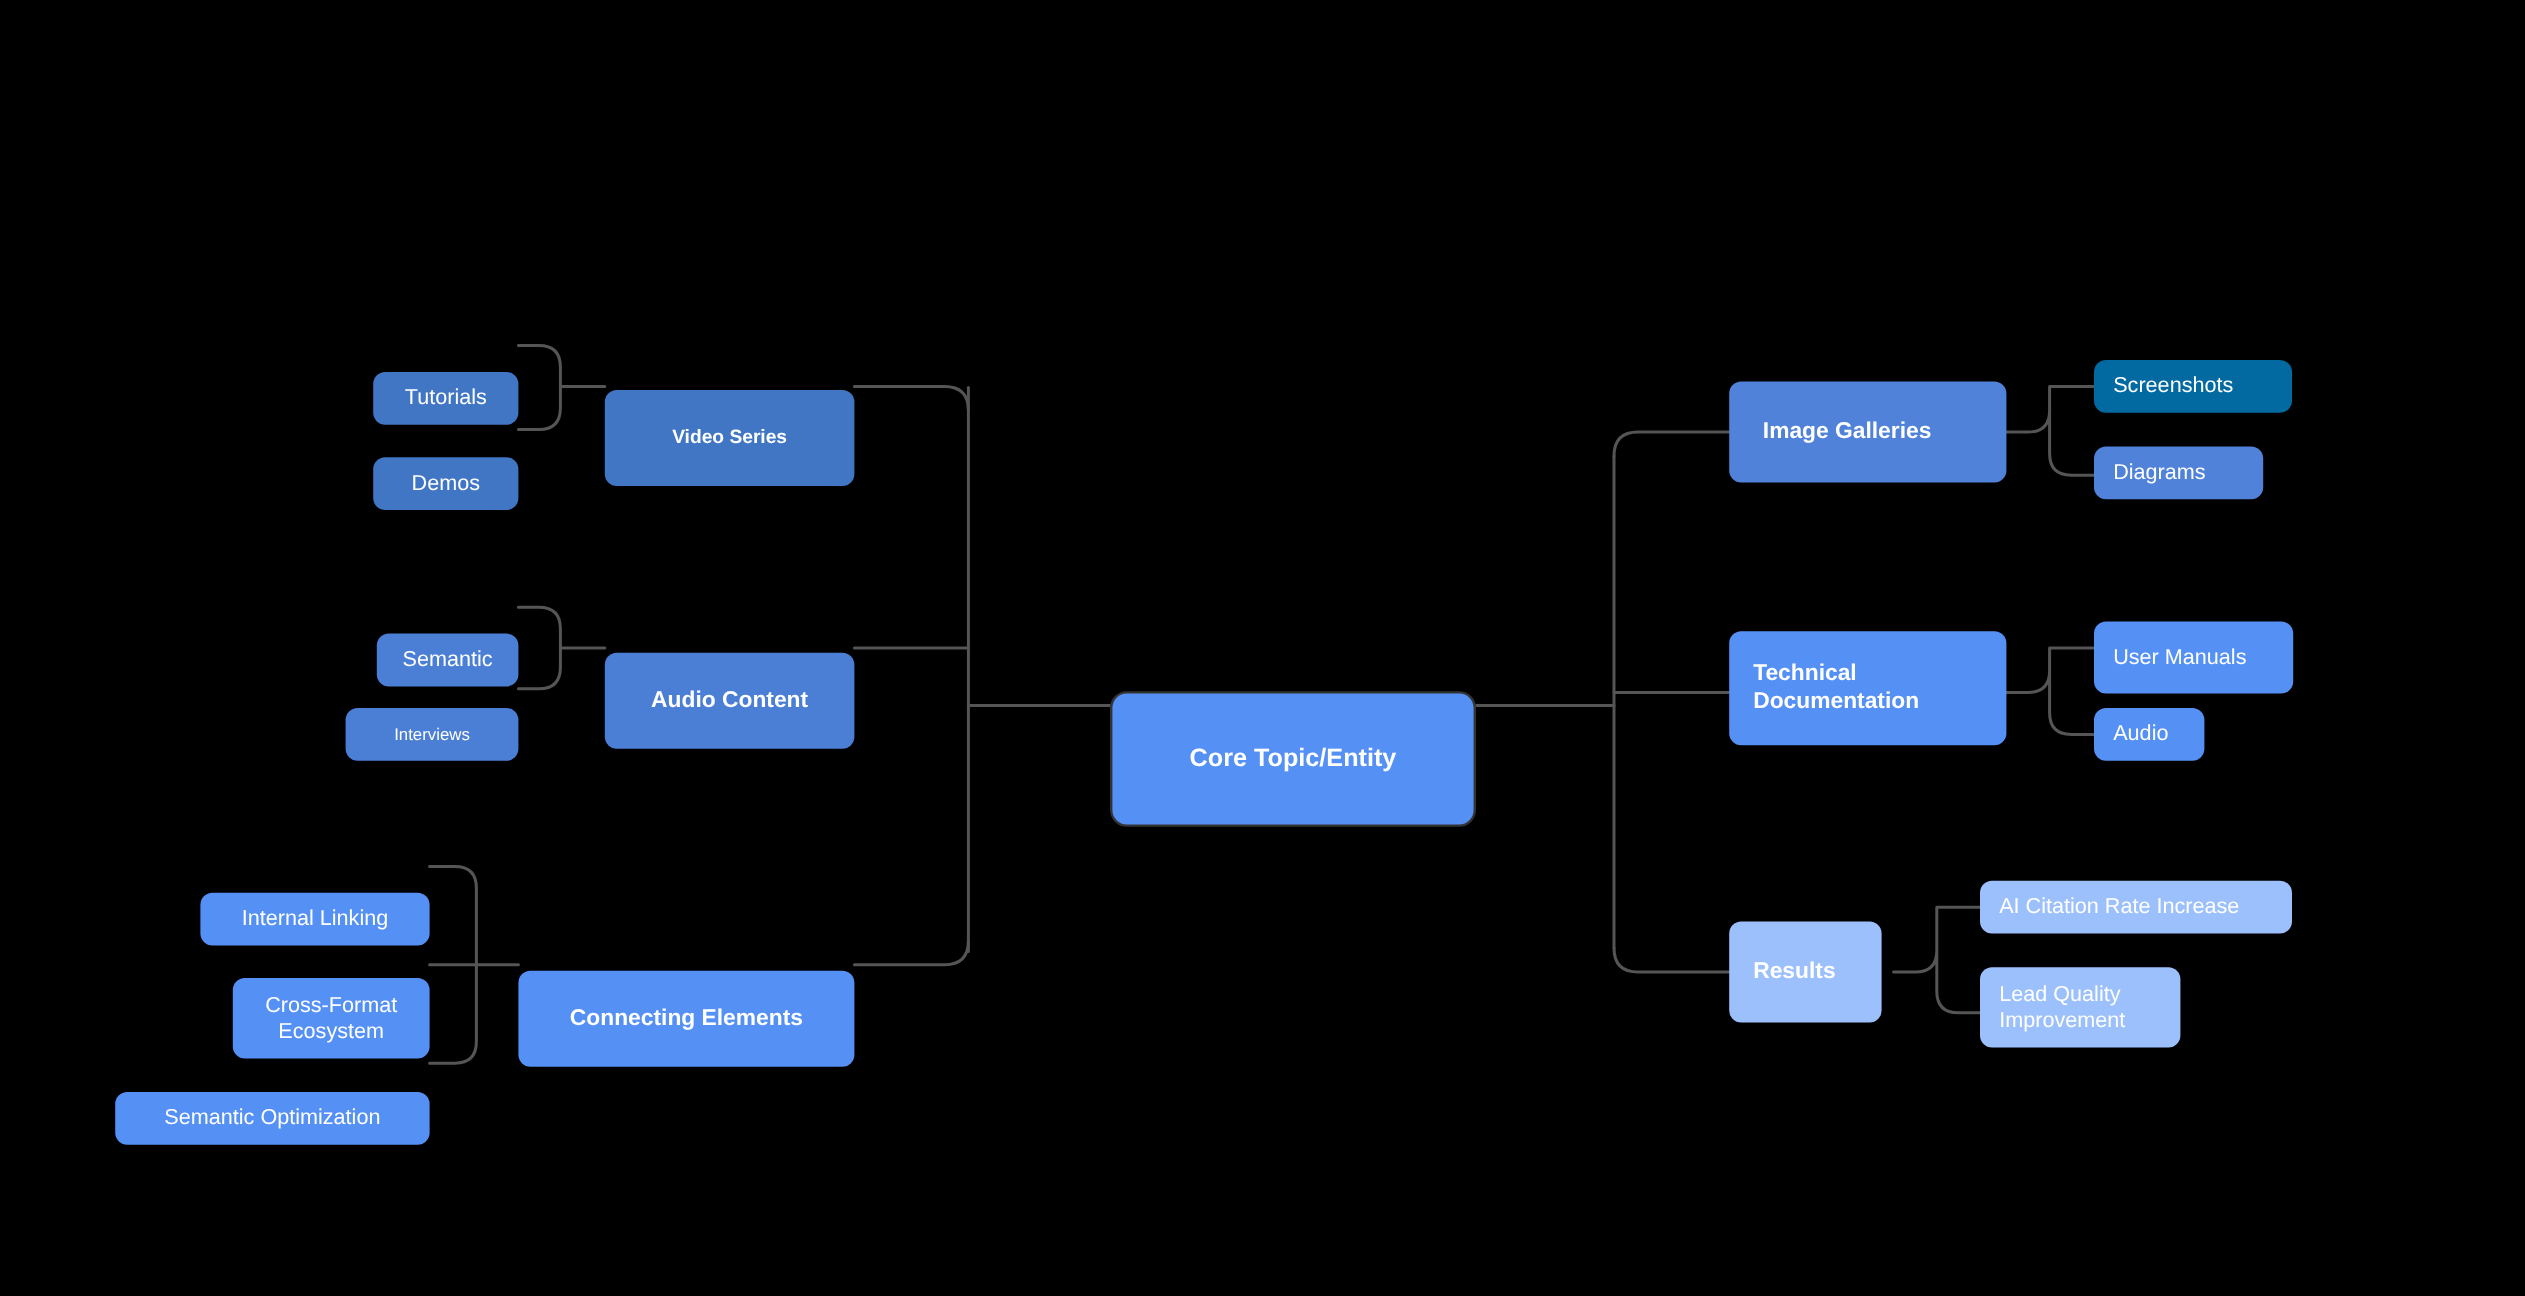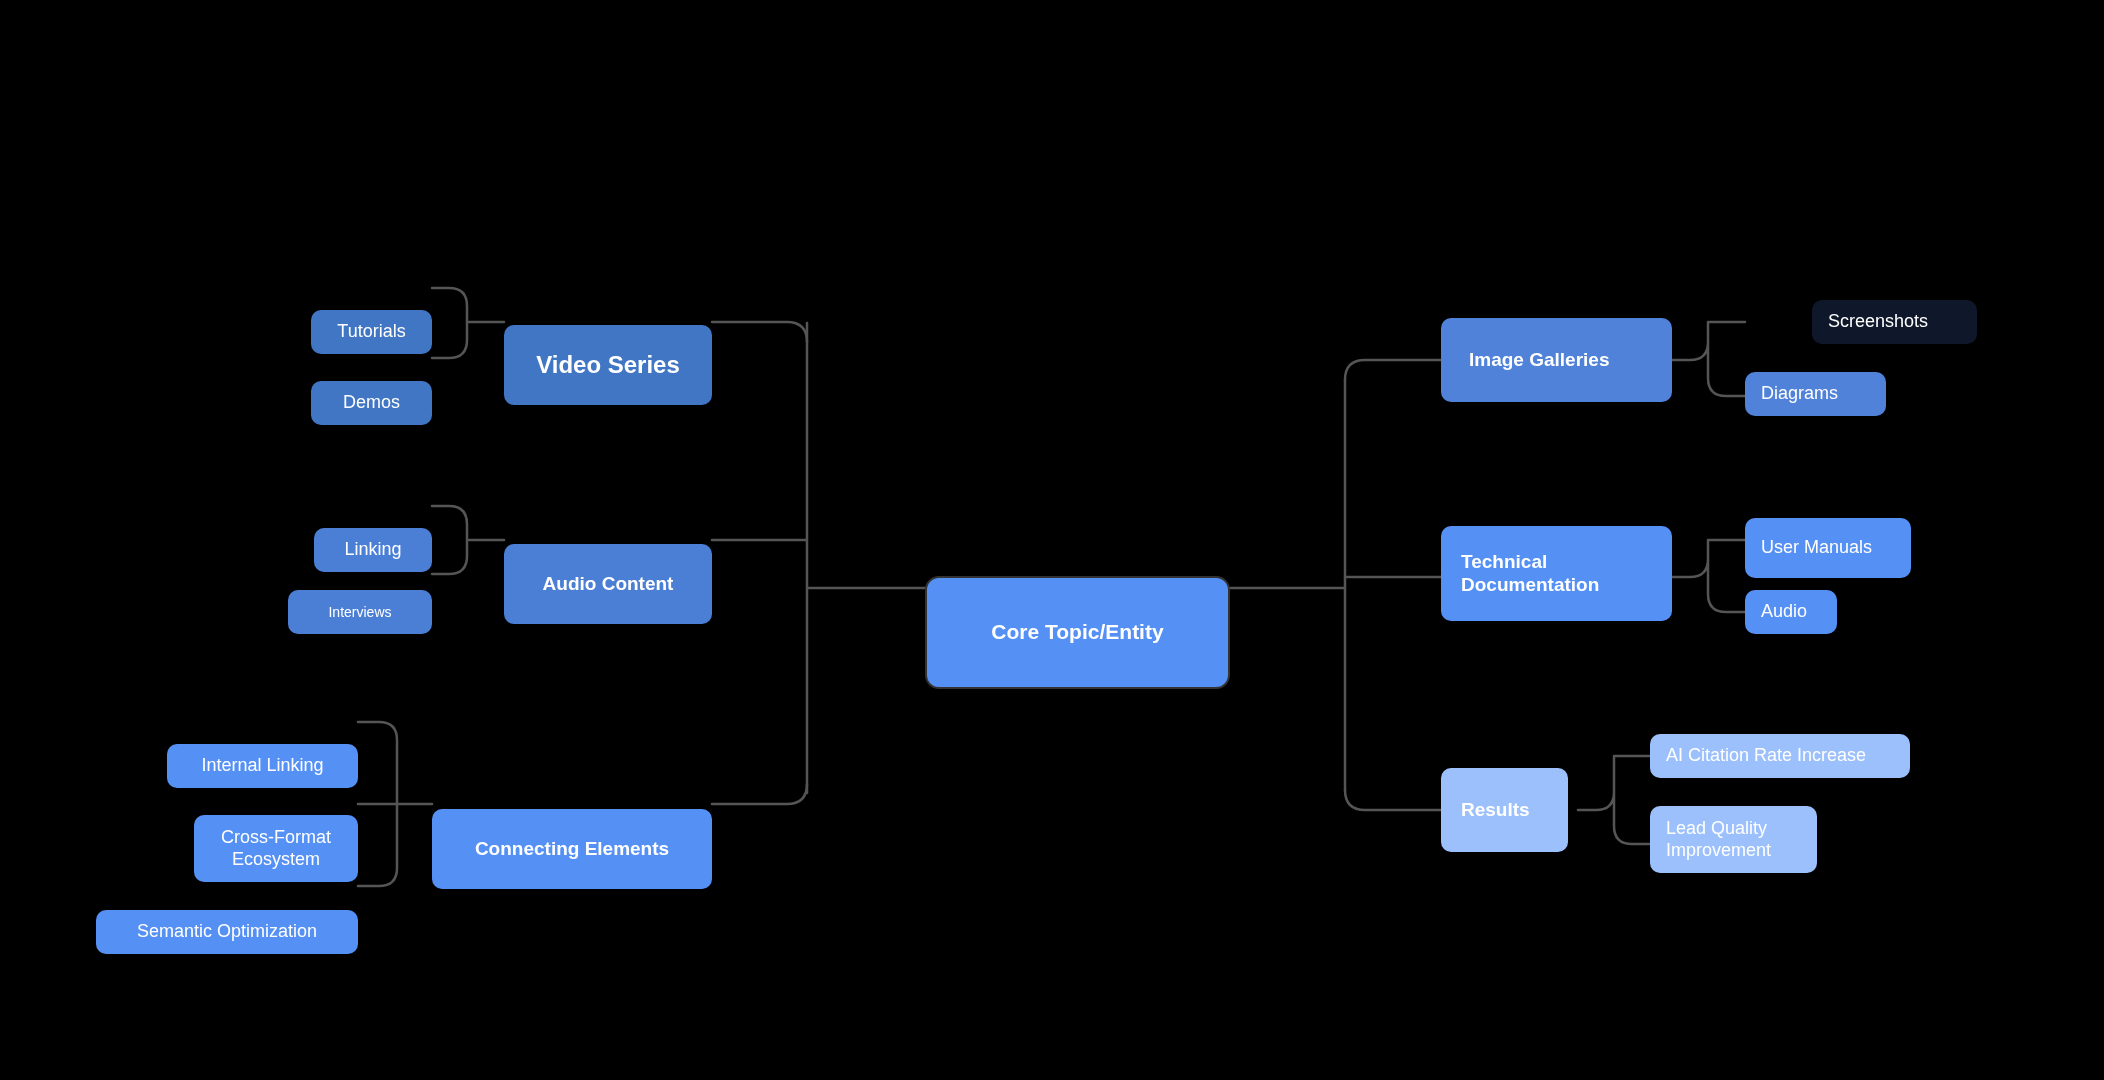--- a/index.html
+++ b/index.html
@@ -94,38 +94,38 @@
 
       <path d="M1578 810 L1596 810 Q1614 810 1614 792 L1614 756 L1650 756 M1614 792 L1614 826 Q1614 844 1632 844 L1650 844"></path>
 
     </g>
   </svg>
 
   <div class="node n-core center" style="left:925px; top:532px; width:305px; height:113px; font-size:21px; background:#5590f5;">
     <span>Core Topic/Entity</span>
   </div>
 
-  <div class="node n-branch center" style="left:504px; top:281px; width:208px; height:80px; font-size:24px; background:#4176c4;">
+  <div class="node n-branch center" style="left:504px; top:281px; width:208px; height:80px; font-size:16px; background:#4176c4;">
     <span>Video Series</span>
   </div>
 
   <div class="node n-leaf center" style="left:311px; top:266px; width:121px; height:44px; font-size:18px; background:#4176c4;">
     <span>Tutorials</span>
   </div>
 
   <div class="node n-leaf center" style="left:311px; top:337px; width:121px; height:44px; font-size:18px; background:#4176c4;">
     <span>Demos</span>
   </div>
 
   <div class="node n-branch center" style="left:504px; top:500px; width:208px; height:80px; font-size:19px; background:#4b7fd6;">
     <span>Audio Content</span>
   </div>
 
   <div class="node n-leaf center" style="left:314px; top:484px; width:118px; height:44px; font-size:18px; background:#4b7fd6;">
-    <span>Linking</span>
+    <span>Semantic</span>
   </div>
 
   <div class="node n-leaf center" style="left:288px; top:546px; width:144px; height:44px; font-size:14px; background:#4b7fd6;">
     <span>Interviews</span>
   </div>
 
   <div class="node n-branch center" style="left:432px; top:765px; width:280px; height:80px; font-size:19px; background:#5590f5;">
     <span>Connecting Elements</span>
   </div>
 
@@ -139,21 +139,21 @@
   </div>
 
   <div class="node n-leaf center" style="left:96px; top:866px; width:262px; height:44px; font-size:18px; background:#5590f5;">
     <span>Semantic Optimization</span>
   </div>
 
   <div class="node n-branch leftal" style="left:1441px; top:318px; width:231px; height:84px; font-size:19px; background:#4f82d8; padding-left:28px;">
     <span>Image Galleries</span>
   </div>
 
-  <div class="node n-leaf leftal" style="left:1812px; top:300px; width:165px; height:44px; font-size:18px; background:#0f172a; padding-left:16px;">
+  <div class="node n-leaf leftal" style="left:1745px; top:300px; width:165px; height:44px; font-size:18px; background:#0369a1; padding-left:16px;">
     <span>Screenshots</span>
   </div>
 
   <div class="node n-leaf leftal" style="left:1745px; top:372px; width:141px; height:44px; font-size:18px; background:#4f82d8; padding-left:16px;">
     <span>Diagrams</span>
   </div>
 
   <div class="node n-branch leftal" style="left:1441px; top:526px; width:231px; height:95px; font-size:19px; background:#5590f5; padding-left:20px;">
     <span>Technical
 Documentation</span>

